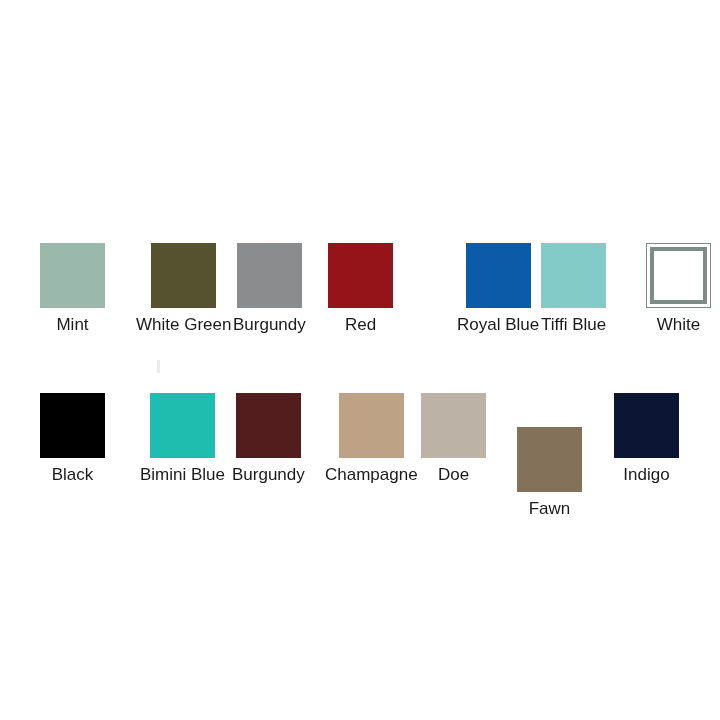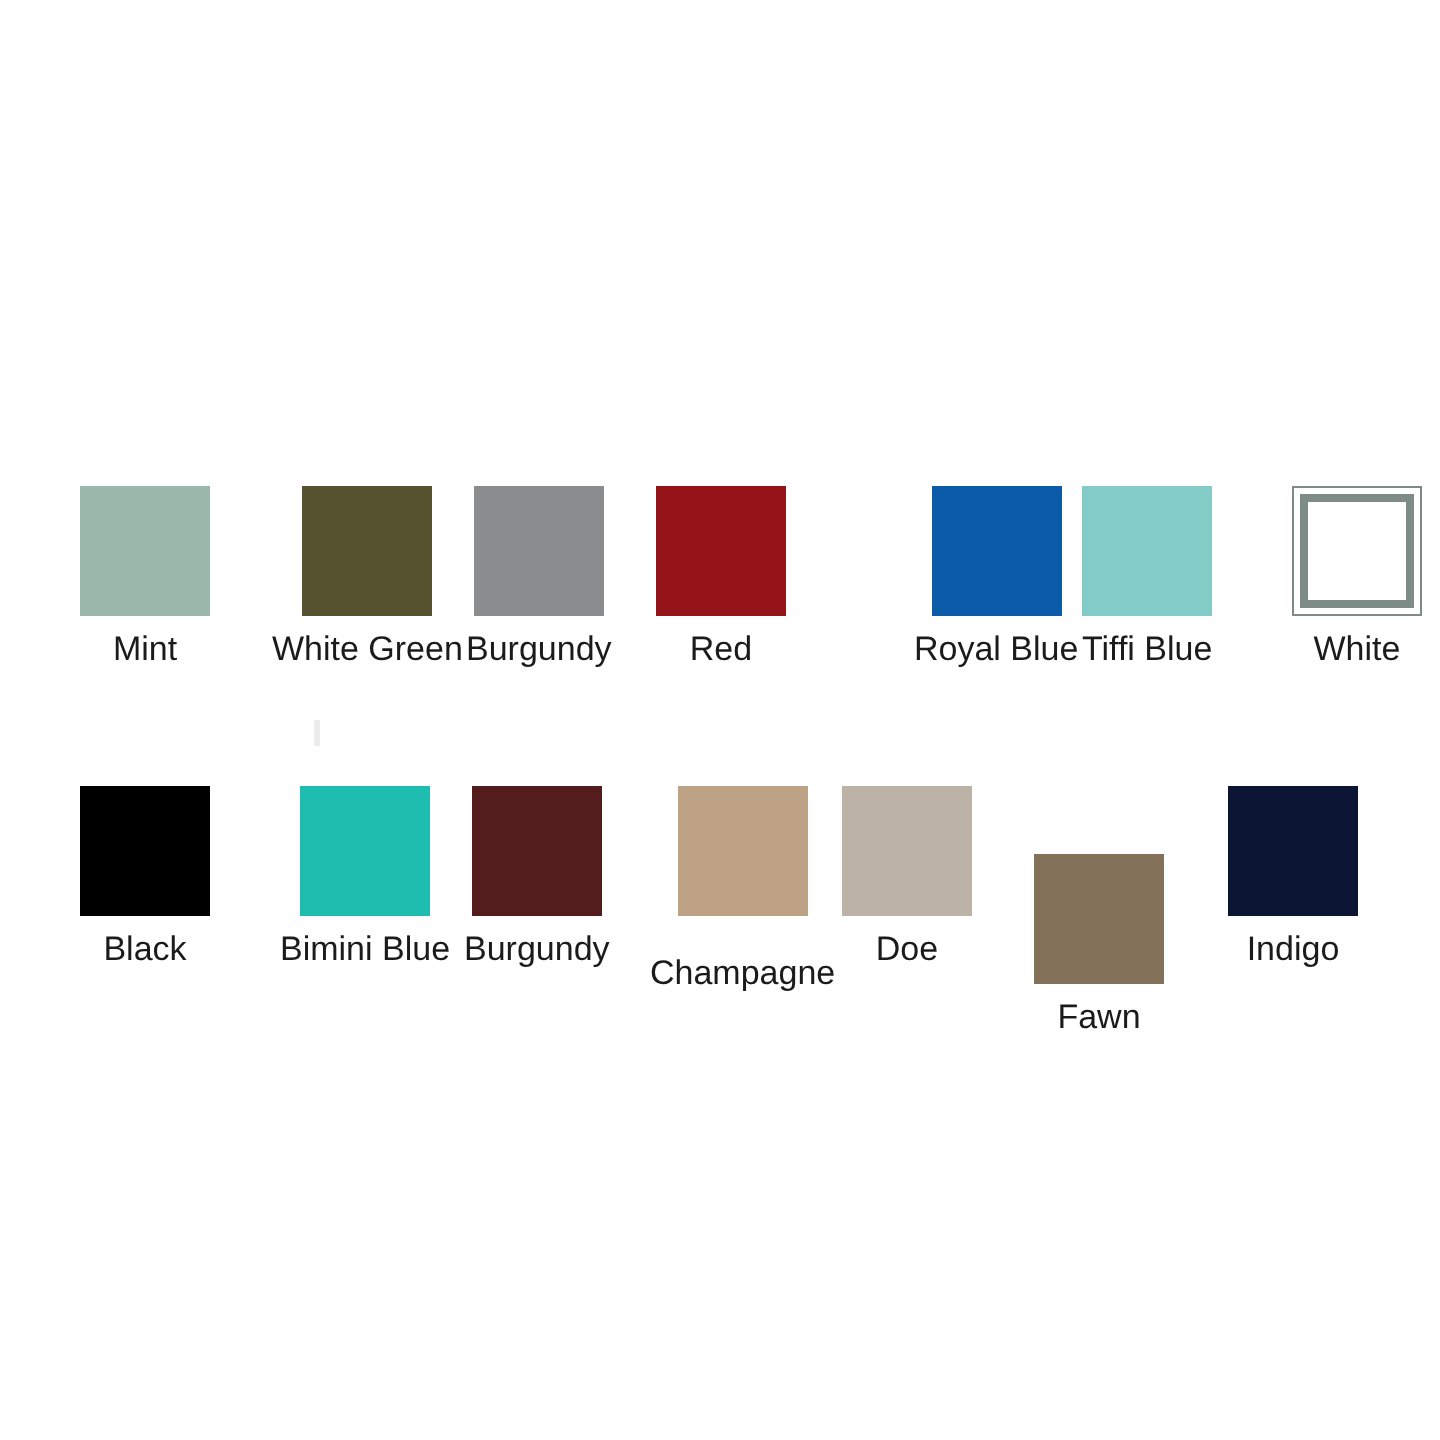--- a/index.html
+++ b/index.html
@@ -102,21 +102,21 @@
         <div class="swatch-label">Black</div>
       </div>
       <div class="swatch-cell" style="left: 120px; top: 393px; margin-left: 20px;">
         <div class="swatch-chip" style="background: rgb(31, 188, 176);"></div>
         <div class="swatch-label">Bimini Blue</div>
       </div>
       <div class="swatch-cell" style="left: 232px; top: 393px;">
         <div class="swatch-chip" style="background: rgb(82, 29, 28);"></div>
         <div class="swatch-label">Burgundy</div>
       </div>
-      <div class="swatch-cell" style="left: 325px; top: 393px; gap: 12px;">
+      <div class="swatch-cell" style="left: 325px; top: 393px;">
         <div class="swatch-chip" style="background: rgb(189, 162, 134);"></div>
         <div class="swatch-label">Champagne</div>
       </div>
       <div class="swatch-cell" style="left: 421px; top: 393px;">
         <div class="swatch-chip" style="background: rgb(188, 178, 166);"></div>
         <div class="swatch-label">Doe</div>
       </div>
       <div class="swatch-cell" style="left: 517px; top: 393px; margin-top: 34px;">
         <div class="swatch-chip" style="background: rgb(131, 113, 90);"></div>
         <div class="swatch-label">Fawn</div>

